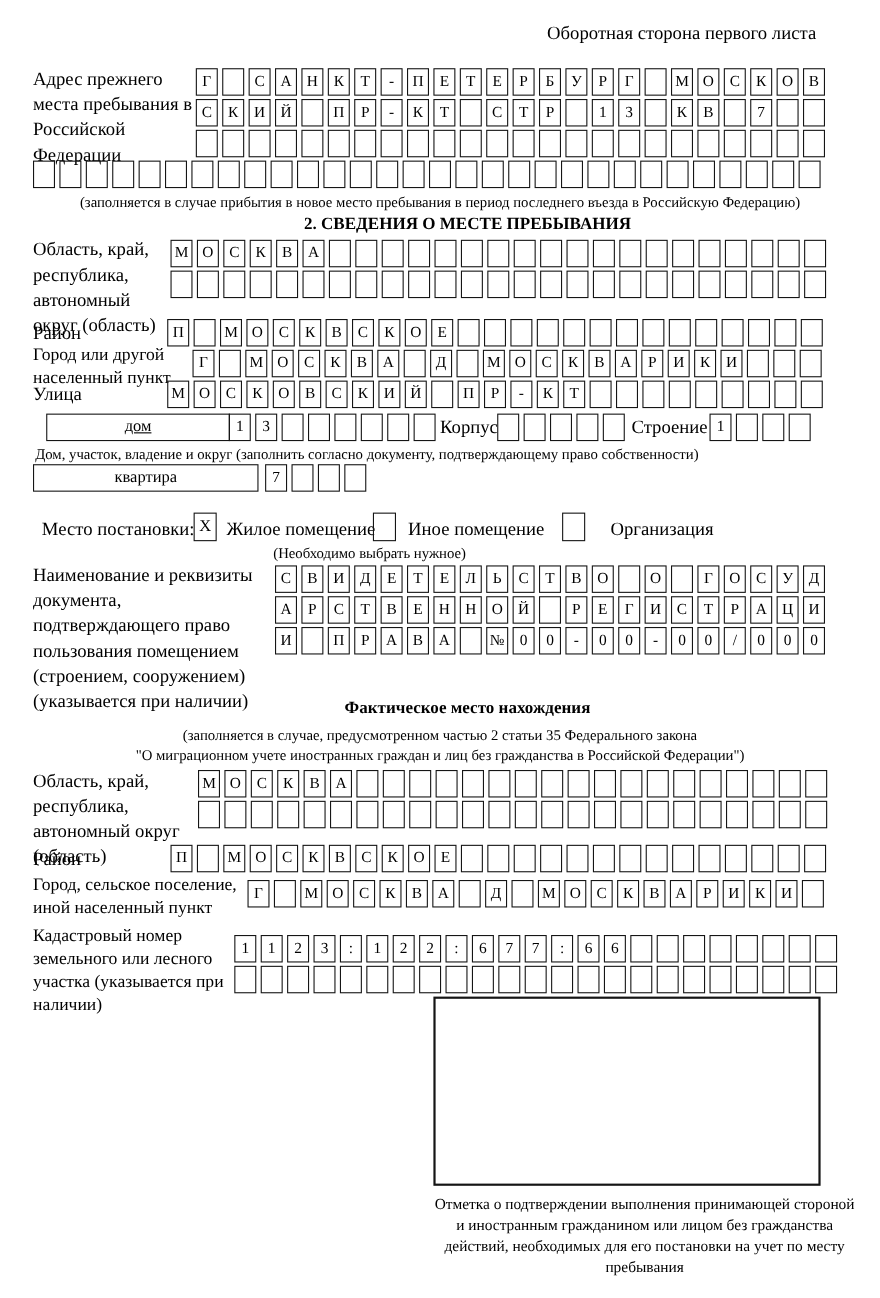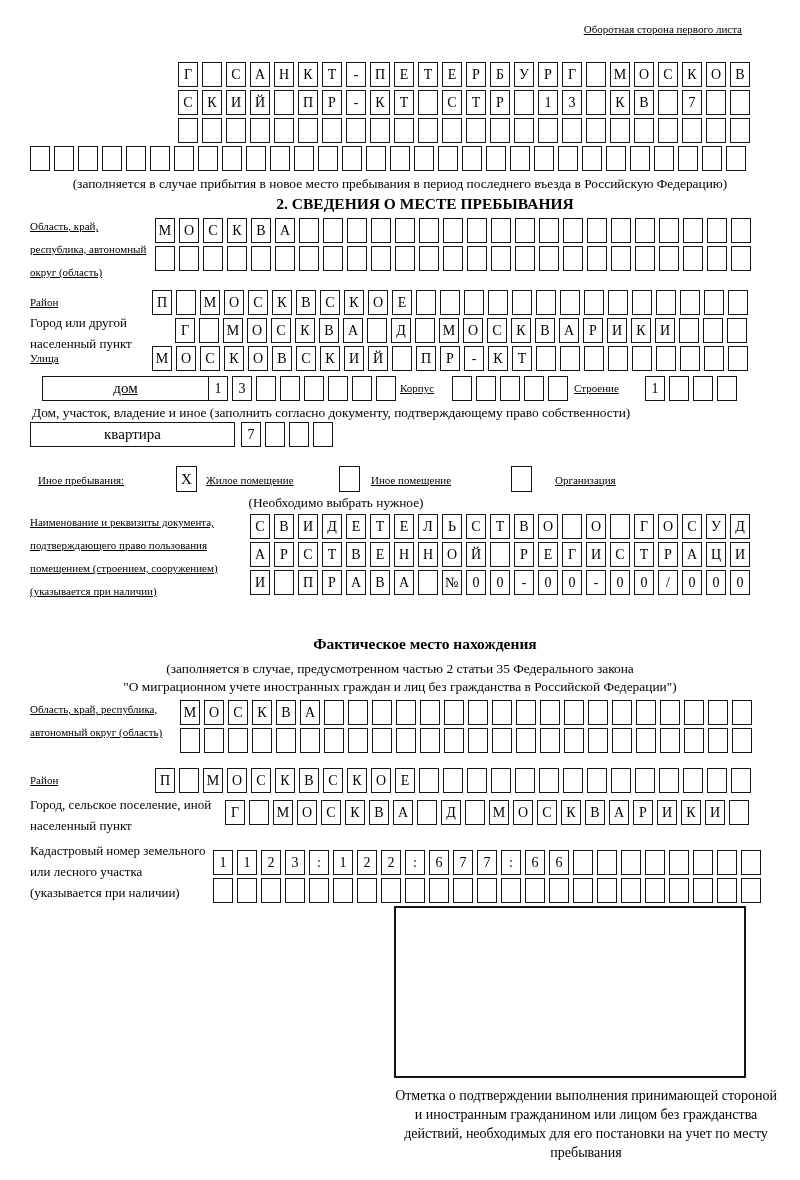--- a/index.html
+++ b/index.html
@@ -1,40 +1,41 @@
 <!DOCTYPE html>
 <html><head>
 <meta charset="utf-8">
 <style>
   html,body{margin:0;padding:0;background:#fff;}
   .page{position:relative;width:800px;height:1180px;background:#ffffff;color:#000;
         font-family:"Liberation Serif","DejaVu Serif",serif;overflow:hidden;}
   .abs{position:absolute;}
-  .label{font-size:11px;line-height:23px;text-decoration:underline;}
-  .label-sm{font-size:13px;line-height:21px;}
+  .label{font-size:17px;line-height:23px;}
+  .label-sm{font-size:16px;line-height:21px;}
   .caption{font-size:13.4px;line-height:17px;}
   .center{text-align:center;}
   .title{font-weight:bold;font-size:15.5px;margin-left:25px;}
   .cells{position:absolute;display:flex;}
   .cell{box-sizing:border-box;flex:0 0 20px;width:20px;height:25px;border:1.7px solid #151515;
         margin-right:4px;display:flex;align-items:center;justify-content:center;
         font-size:14px;line-height:1;}
   .typebox{box-sizing:border-box;position:absolute;border:1.7px solid #151515;height:25px;
         display:flex;align-items:center;justify-content:center;font-size:15px;}
   .checkbox{box-sizing:border-box;position:absolute;width:21px;height:26px;border:1.7px solid #151515;
         display:flex;align-items:center;justify-content:center;font-size:15px;}
   .bigbox{box-sizing:border-box;position:absolute;border:2px solid #151515;background:#fff;}
 </style>
 </head>
 <body>
 
 <div class="page">
 
   <div class="abs label" style="left:0;top:18px;width:742px;text-align:right;">Оборотная сторона первого листа</div>
 
+  <div class="abs label" style="left:30px;top:60px;width:145px;">Адрес прежнего места пребывания в Российской Федерации</div>
   <div class="cells" style="left:178px;top:62px;">
       <span class="cell">Г</span>
       <span class="cell"></span>
       <span class="cell">С</span>
       <span class="cell">А</span>
       <span class="cell">Н</span>
       <span class="cell">К</span>
       <span class="cell">Т</span>
       <span class="cell">-</span>
       <span class="cell">П</span>
@@ -303,31 +304,31 @@
       <span class="cell"></span>
       <span class="cell"></span>
     </div>
   <div class="abs label" style="left:574px;top:377px;">Строение</div>
   <div class="cells" style="left:645px;top:376px;">
       <span class="cell">1</span>
       <span class="cell"></span>
       <span class="cell"></span>
       <span class="cell"></span>
     </div>
-  <div class="abs caption" style="left:32px;top:404px;width:740px;">Дом, участок, владение и иное (заполнить согласно документу, подтверждающему право собственности)</div>
+  <div class="abs caption" style="left:32px;top:404px;width:740px;">Дом, участок, владение и округ (заполнить согласно документу, подтверждающему право собственности)</div>
 
   <div class="typebox" style="left:30px;top:422px;width:205px;">квартира</div>
   <div class="cells" style="left:241px;top:422px;">
       <span class="cell">7</span>
       <span class="cell"></span>
       <span class="cell"></span>
       <span class="cell"></span>
     </div>
 
-  <div class="abs label" style="left:38px;top:469px;">Иное пребывания:</div>
+  <div class="abs label" style="left:38px;top:469px;">Место постановки:</div>
   <div class="checkbox" style="left:176px;top:466px;">X</div>
   <div class="abs label" style="left:206px;top:469px;">Жилое помещение</div>
   <div class="checkbox" style="left:339px;top:466px;"></div>
   <div class="abs label" style="left:371px;top:469px;">Иное помещение</div>
   <div class="checkbox" style="left:511px;top:466px;"></div>
   <div class="abs label" style="left:555px;top:469px;">Организация</div>
   <div class="abs label" style="left:30px;top:511px;width:208px;">Наименование и реквизиты документа, подтверждающего право пользования помещением (строением, сооружением) (указывается при наличии)</div>
 
   <div class="abs caption" style="left:0;top:494px;width:672px;text-align:center;">(Необходимо выбрать нужное)</div>
   <div class="cells" style="left:250px;top:514px;">

